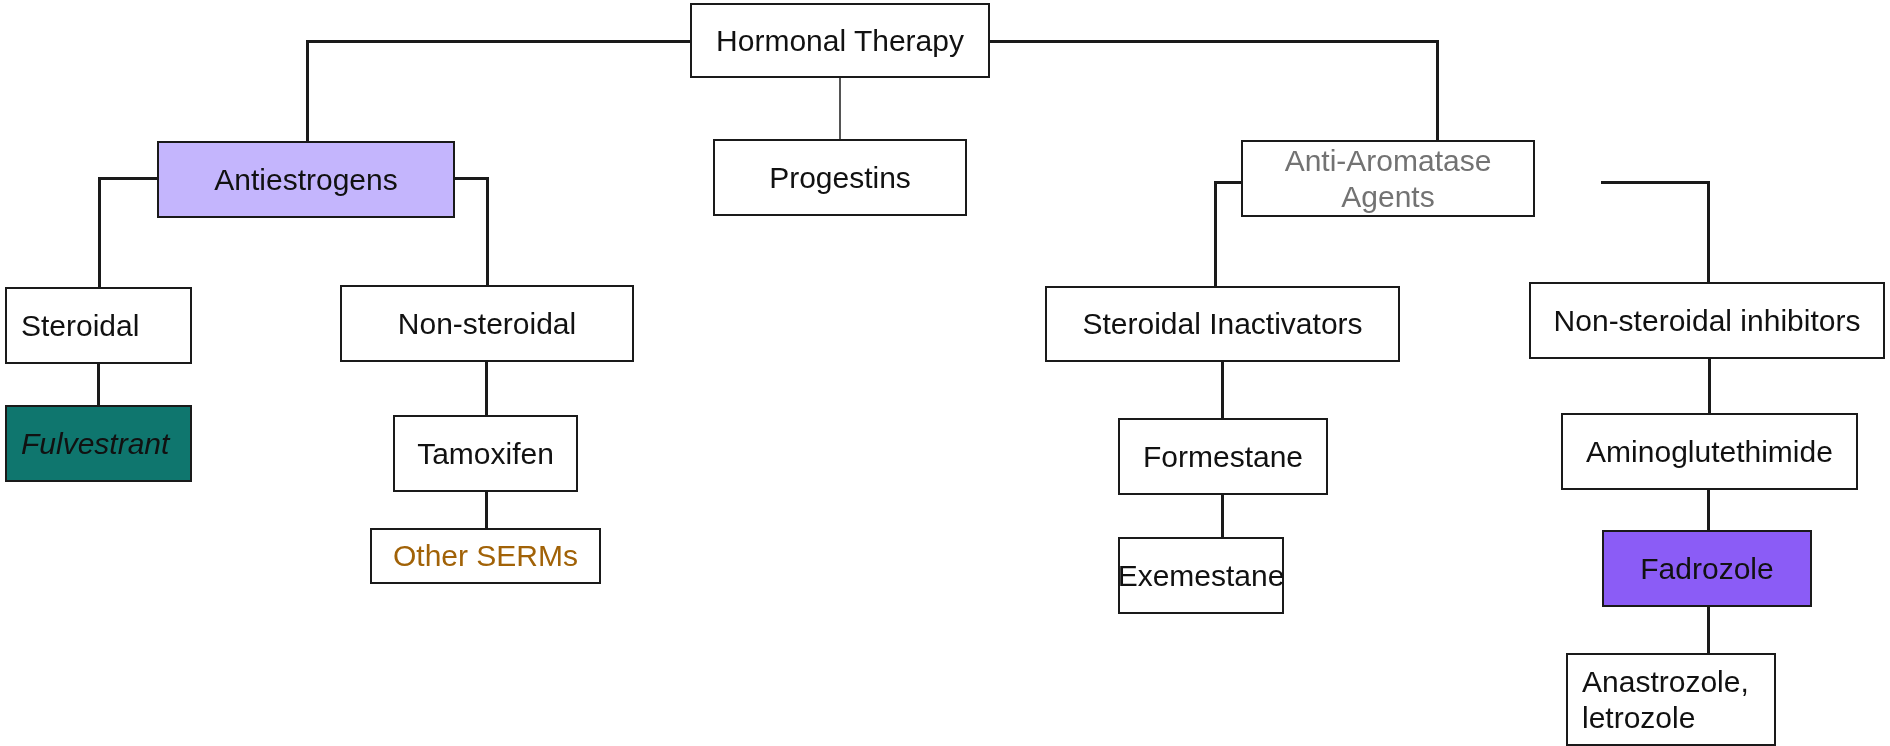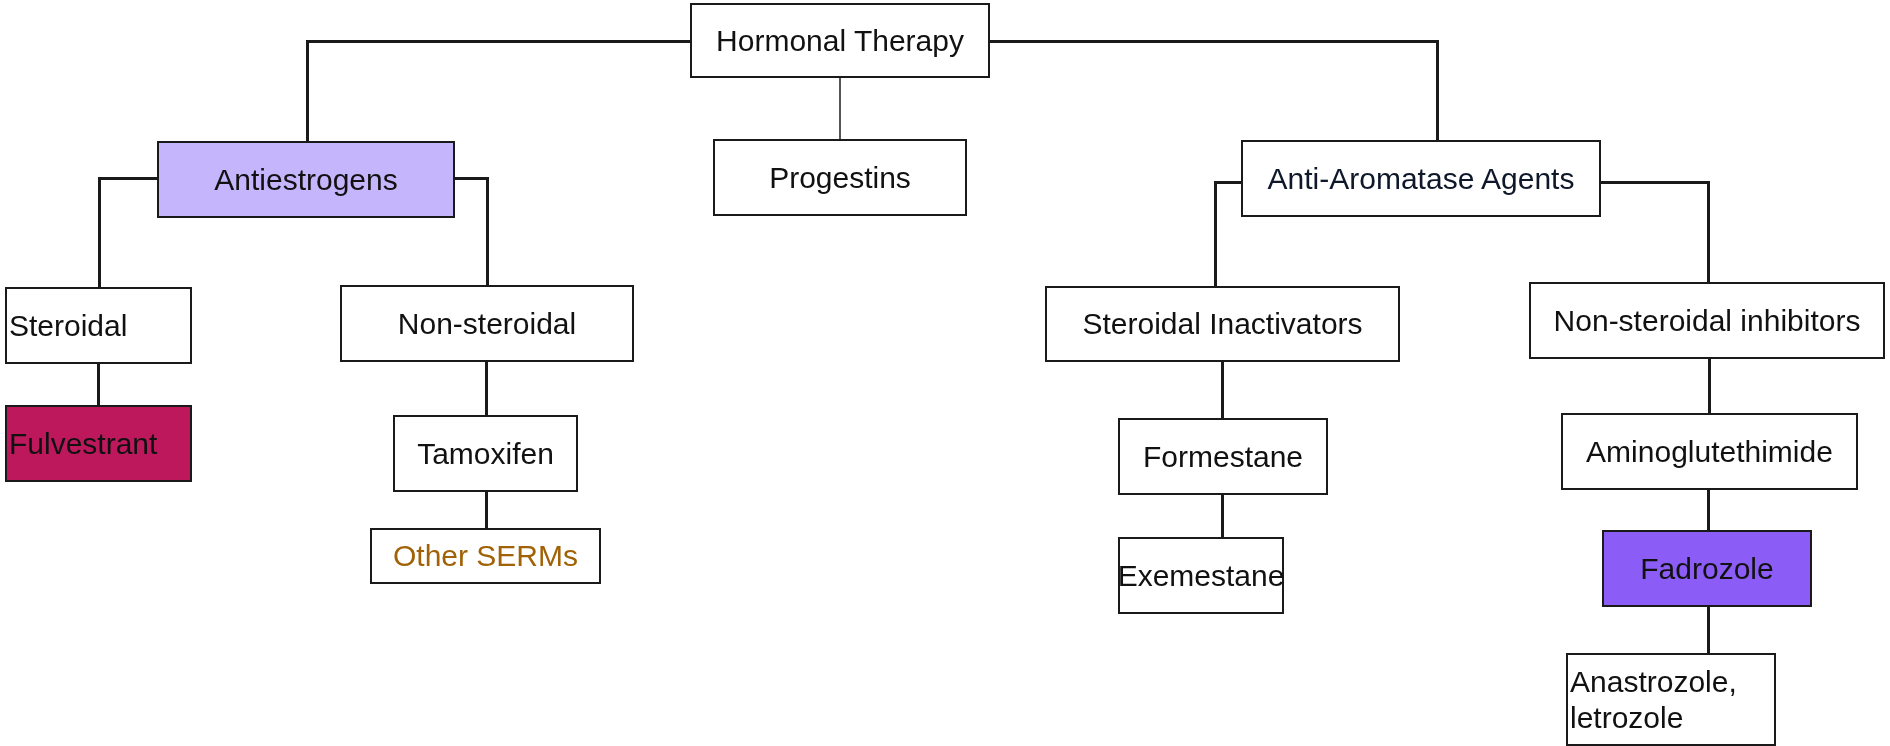--- a/index.html
+++ b/index.html
@@ -38,21 +38,21 @@
     text-align: center;
     line-height: 1.18;
     font-size: 30px;
     color: #111111;
     padding: 0 8px;
     z-index: 2;
   }
   .node.align-left {
     justify-content: flex-start;
     text-align: left;
-    padding-left: 2px;
+    padding-left: 14px;
   }
   .node .label {
     display: block;
     white-space: pre-line;
   }
 </style>
 </head>
 <body style="background: rgb(255, 255, 255);">
 
 <div id="canvas" style="background: rgb(255, 255, 255); width: 1890px; height: 746px; border-radius: 32px;">
@@ -99,29 +99,29 @@
   </div>
 
   <div class="node" style="left: 157px; top: 141px; width: 298px; height: 77px; background: #c4b5fd; border-color: rgb(26, 26, 26); color: rgb(17, 17, 17);">
     <span class="label">Antiestrogens</span>
   </div>
 
   <div class="node" style="left: 713px; top: 139px; width: 254px; height: 77px; background: rgb(255, 255, 255); border-color: rgb(26, 26, 26); color: rgb(17, 17, 17);">
     <span class="label">Progestins</span>
   </div>
 
-  <div class="node" style="left: 1241px; top: 140px; width: 360px; height: 77px; background: rgb(255, 255, 255); border-color: rgb(26, 26, 26); color: #0f172a;">
+  <div class="node" style="left: 1241px; top: 140px; width: 294px; height: 77px; background: rgb(255, 255, 255); border-color: rgb(26, 26, 26); color: #737373;">
     <span class="label">Anti-Aromatase Agents</span>
   </div>
 
   <div class="node align-left" style="left: 5px; top: 287px; width: 187px; height: 77px; background: rgb(255, 255, 255); border-color: rgb(26, 26, 26); color: rgb(17, 17, 17);">
     <span class="label">Steroidal</span>
   </div>
 
-  <div class="node align-left" style="left: 5px; top: 405px; width: 187px; height: 77px; background: #be185d; border-color: rgb(26, 26, 26); color: rgb(17, 17, 17);">
+  <div class="node align-left" style="left: 5px; top: 405px; width: 187px; height: 77px; background: #0f766e; border-color: rgb(26, 26, 26); color: rgb(17, 17, 17); font-style: italic;">
     <span class="label">Fulvestrant</span>
   </div>
 
   <div class="node" style="left: 340px; top: 285px; width: 294px; height: 77px; background: rgb(255, 255, 255); border-color: rgb(26, 26, 26); color: rgb(17, 17, 17);">
     <span class="label">Non-steroidal</span>
   </div>
 
   <div class="node" style="left: 393px; top: 415px; width: 185px; height: 77px; background: rgb(255, 255, 255); border-color: rgb(26, 26, 26); color: rgb(17, 17, 17);">
     <span class="label">Tamoxifen</span>
   </div>

